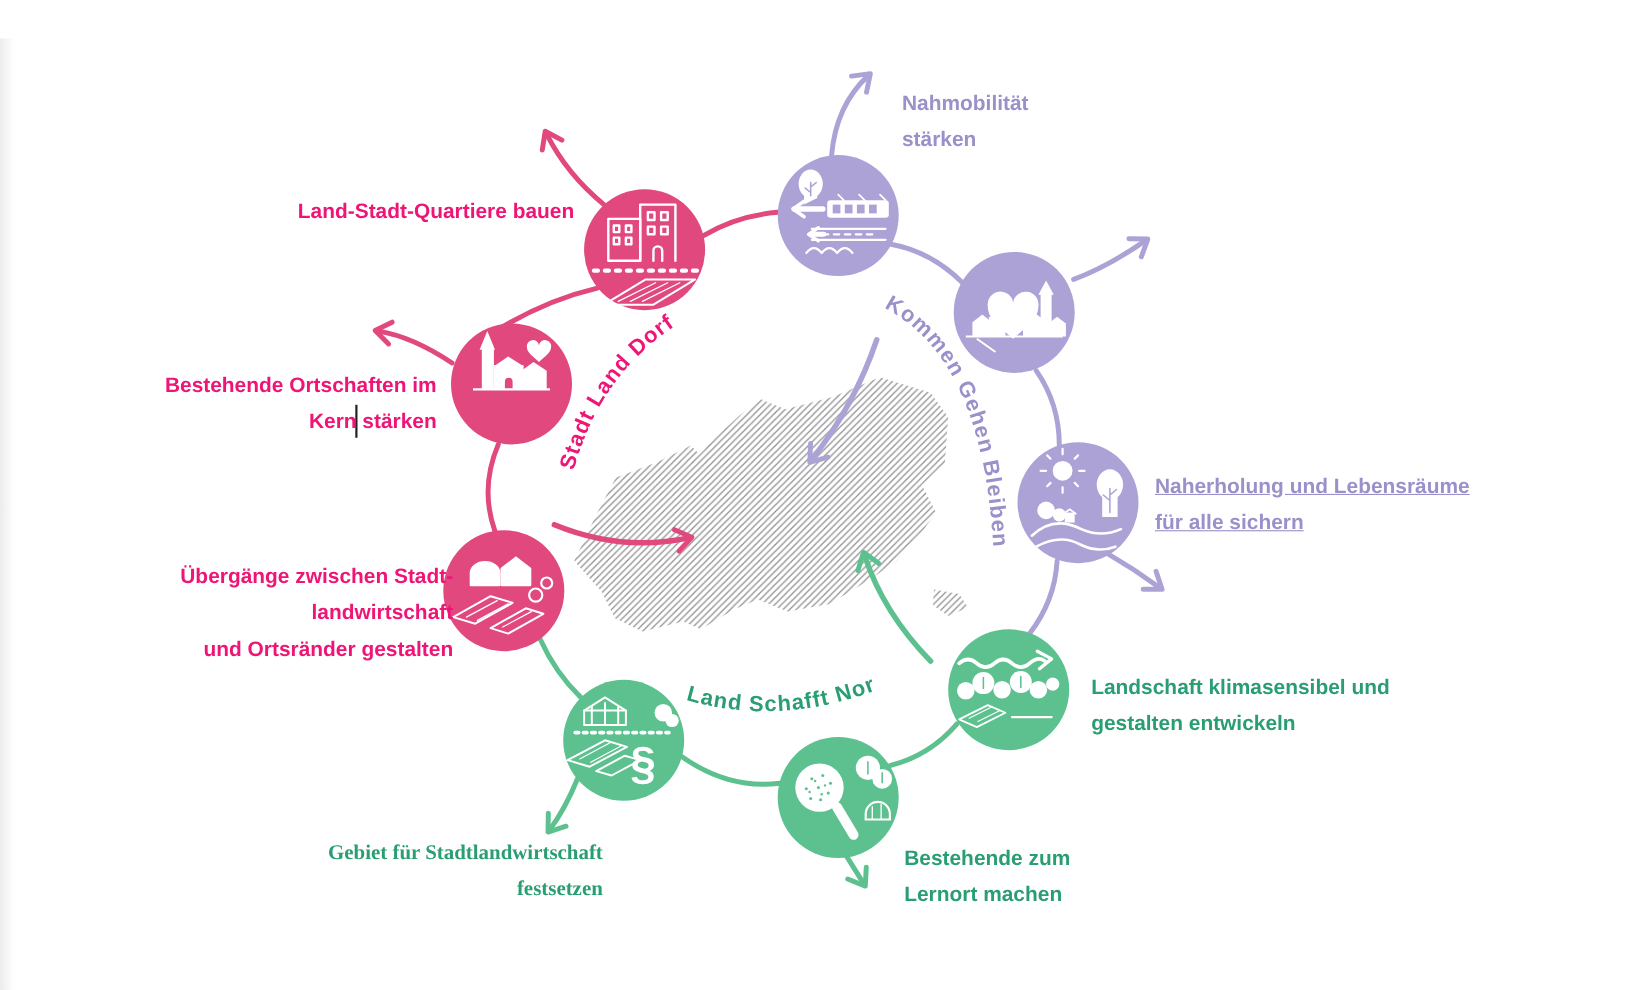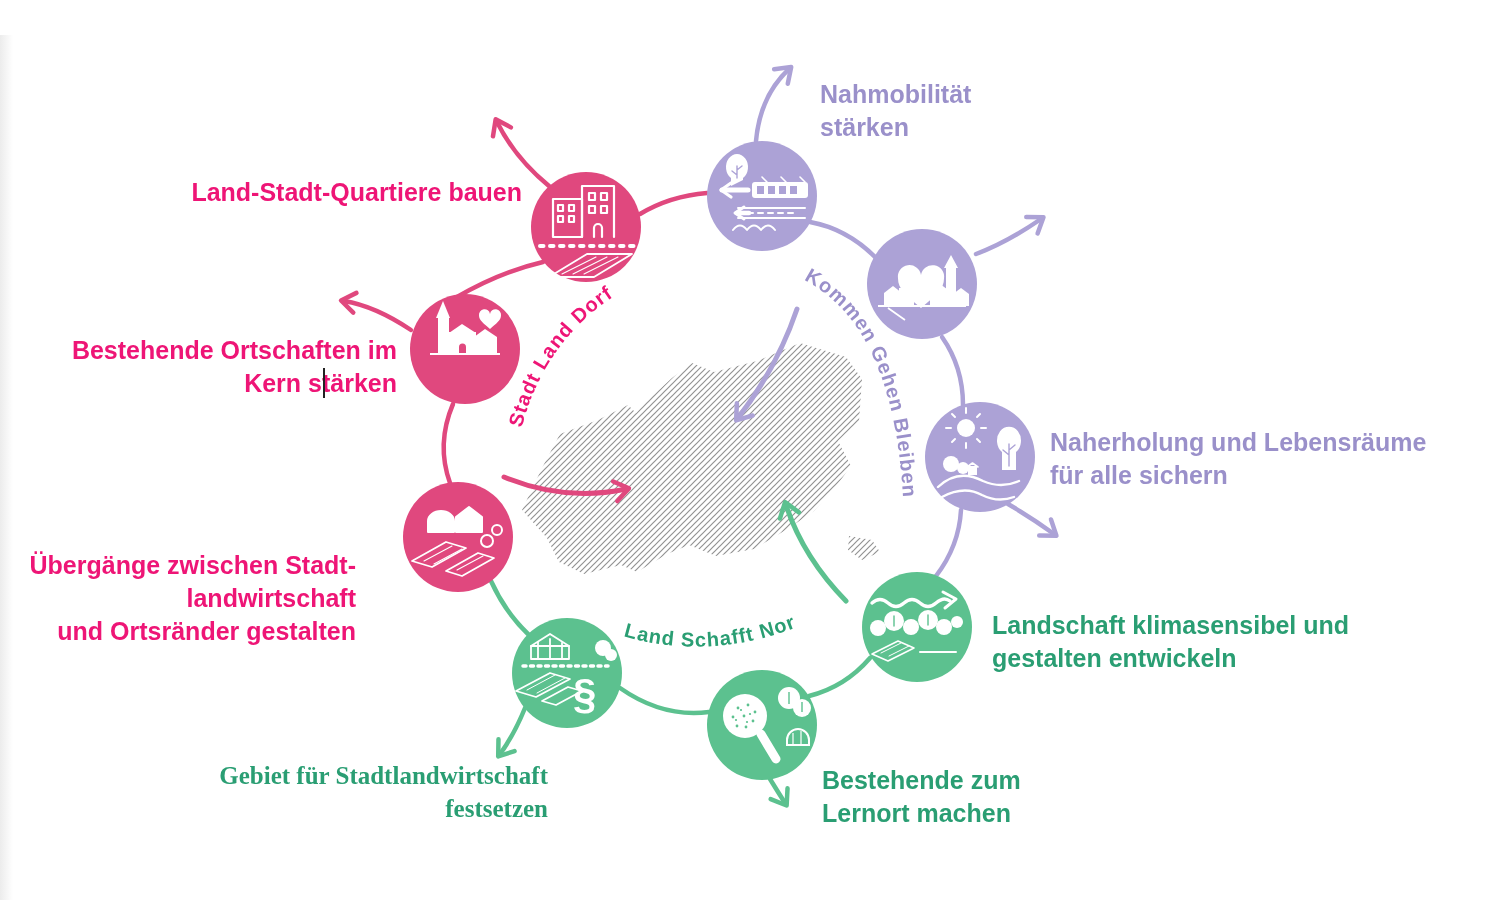--- a/index.html
+++ b/index.html
@@ -1,21 +1,21 @@
 <!DOCTYPE html>
 <html><head>
 <meta charset="utf-8">
 <style>
   html,body{margin:0;padding:0;background:#ffffff;}
   .stage{position:relative;width:1500px;height:900px;background:#ffffff;overflow:hidden;
          font-family:"Liberation Sans",sans-serif;}
   .edge-strip{position:absolute;left:0;top:35px;width:13px;height:865px;
               background:linear-gradient(to right,#ececec,#ffffff);}
   .diagram-svg{position:absolute;left:0;top:0;}
-  .label{position:absolute;font-weight:bold;font-size:25px;line-height:33px;white-space:pre-line;}
+  .label{position:absolute;font-weight:bold;font-size:19px;line-height:33px;white-space:pre-line;}
   .label.pink{color:#ee1576;}
   .label.purple{color:#9a90ca;}
   .label.green{color:#2a9e73;}
   .r{text-align:right;}
   .caret{position:absolute;left:323px;top:368px;width:2px;height:30px;background:#222;}
   svg text.curved{font-family:"Liberation Sans",sans-serif;font-weight:bold;font-size:20px;letter-spacing:1px;}
   svg text.para{font-family:"Liberation Sans",sans-serif;font-weight:bold;}
 </style>
 </head>
 <body>
@@ -244,27 +244,27 @@
       <textPath href="#arc-kgb" startOffset="4">Kommen Gehen Bleiben</textPath>
     </text>
     <text class="curved" fill="#2a9e73">
       <textPath href="#arc-lsn" startOffset="14">Land Schafft Nord</textPath>
     </text>
   </svg>
 
   <div class="label pink r" style="right:978px;top:176px;">Land-Stadt-Quartiere bauen</div>
   <div class="label pink r" style="right:1103px;top:334px;">Bestehende Ortschaften im
 Kern stärken</div>
-  <div class="label pink r" style="right:1144px;top:508px;margin-top:41px;">Übergänge zwischen Stadt-
+  <div class="label pink r" style="right:1088px;top:508px;">Übergänge zwischen Stadt-
 landwirtschaft
 und Ortsränder gestalten</div>
 
   <div class="label purple" style="left:820px;top:78px;">Nahmobilität
 stärken</div>
-  <div class="label purple" style="left:1050px;top:426px;">Naherholung und Lebensräume
+  <div class="label purple" style="left:1050px;top:426px;text-decoration:underline;">Naherholung und Lebensräume
 für alle sichern</div>
 
   <div class="label green" style="left:992px;top:609px;">Landschaft klimasensibel und
 gestalten entwickeln</div>
   <div class="label green" style="left:822px;top:764px;">Bestehende zum
 Lernort machen</div>
   <div class="label green r" style="right:952px;top:759px;font-family:Liberation Serif, serif;">Gebiet für Stadtlandwirtschaft
 festsetzen</div>
 
   <div class="caret"></div>

